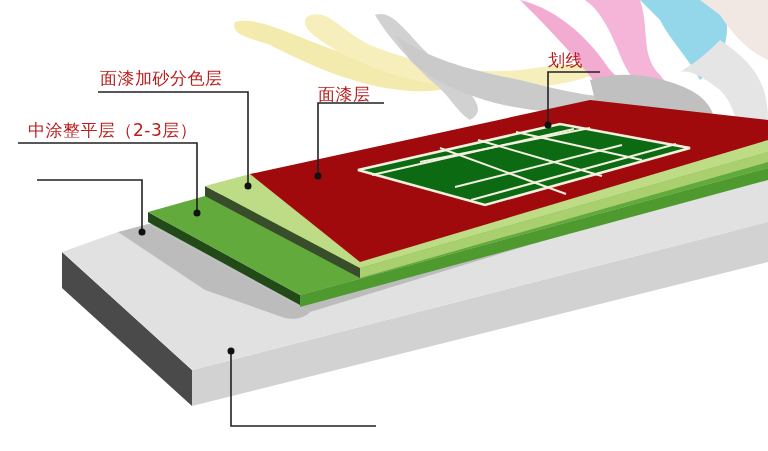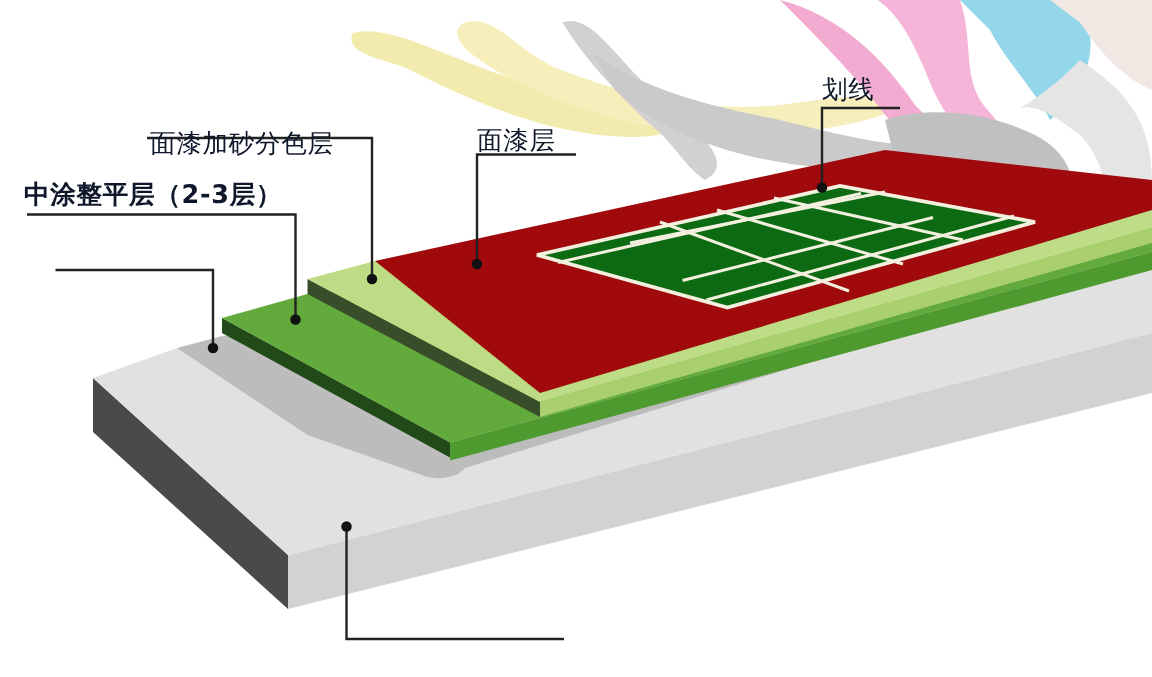--- a/index.html
+++ b/index.html
@@ -1,19 +1,19 @@
 <!DOCTYPE html>
 <html><head>
 <meta charset="utf-8">
 <style>
   html, body { margin:0; padding:0; background:#ffffff; }
   body { width:768px; height:451px; overflow:hidden; position:relative;
          font-family:"DejaVu Sans", "Liberation Sans", sans-serif; }
   #stage { position:absolute; left:0; top:0; width:768px; height:451px; }
-  .label { position:absolute; font-size:17px; color:#0f172a; white-space:nowrap;
+  .label { position:absolute; font-size:17px; color:#b91c1c; white-space:nowrap;
            letter-spacing:0.5px; line-height:20px; }
 </style>
 </head>
 <body>
 
 <div id="stage">
   <svg width="768" height="451" viewBox="0 0 768 451">
 
     <g opacity="0.95">
       <path d="M235,22 C260,15 300,40 350,55 C400,70 440,80 460,70 C470,85 440,95 400,90 C350,85 300,60 270,45 C250,38 230,35 235,22 Z" fill="#f3eaa9"></path>
@@ -80,15 +80,15 @@
       <circle cx="318" cy="176" r="3.5"></circle>
       <circle cx="248" cy="186" r="3.5"></circle>
       <circle cx="197" cy="213" r="3.5"></circle>
       <circle cx="142" cy="232" r="3.5"></circle>
       <circle cx="231" cy="351" r="3.5"></circle>
     </g>
   </svg>
 
   <div class="label" style="left:548px; top:50px;">划线</div>
   <div class="label" style="left:318px; top:84px;">面漆层</div>
-  <div class="label" style="left:100px; top:68px;margin-top:18px;">面漆加砂分色层</div>
-  <div class="label" style="left:16px; top:120px;font-weight:bold;">中涂整平层（2-3层）</div>
+  <div class="label" style="left:100px; top:68px;">面漆加砂分色层</div>
+  <div class="label" style="left:28px; top:120px;">中涂整平层（2-3层）</div>
 </div>
 
 </body></html>

